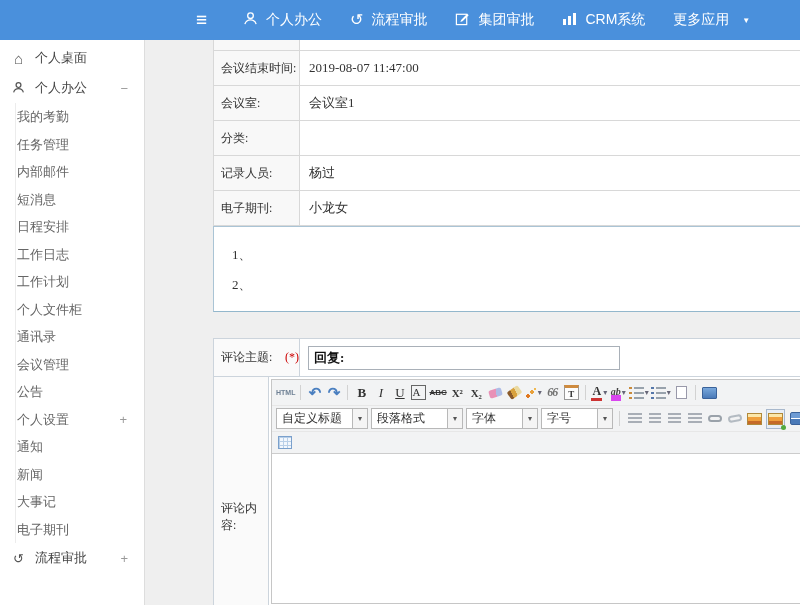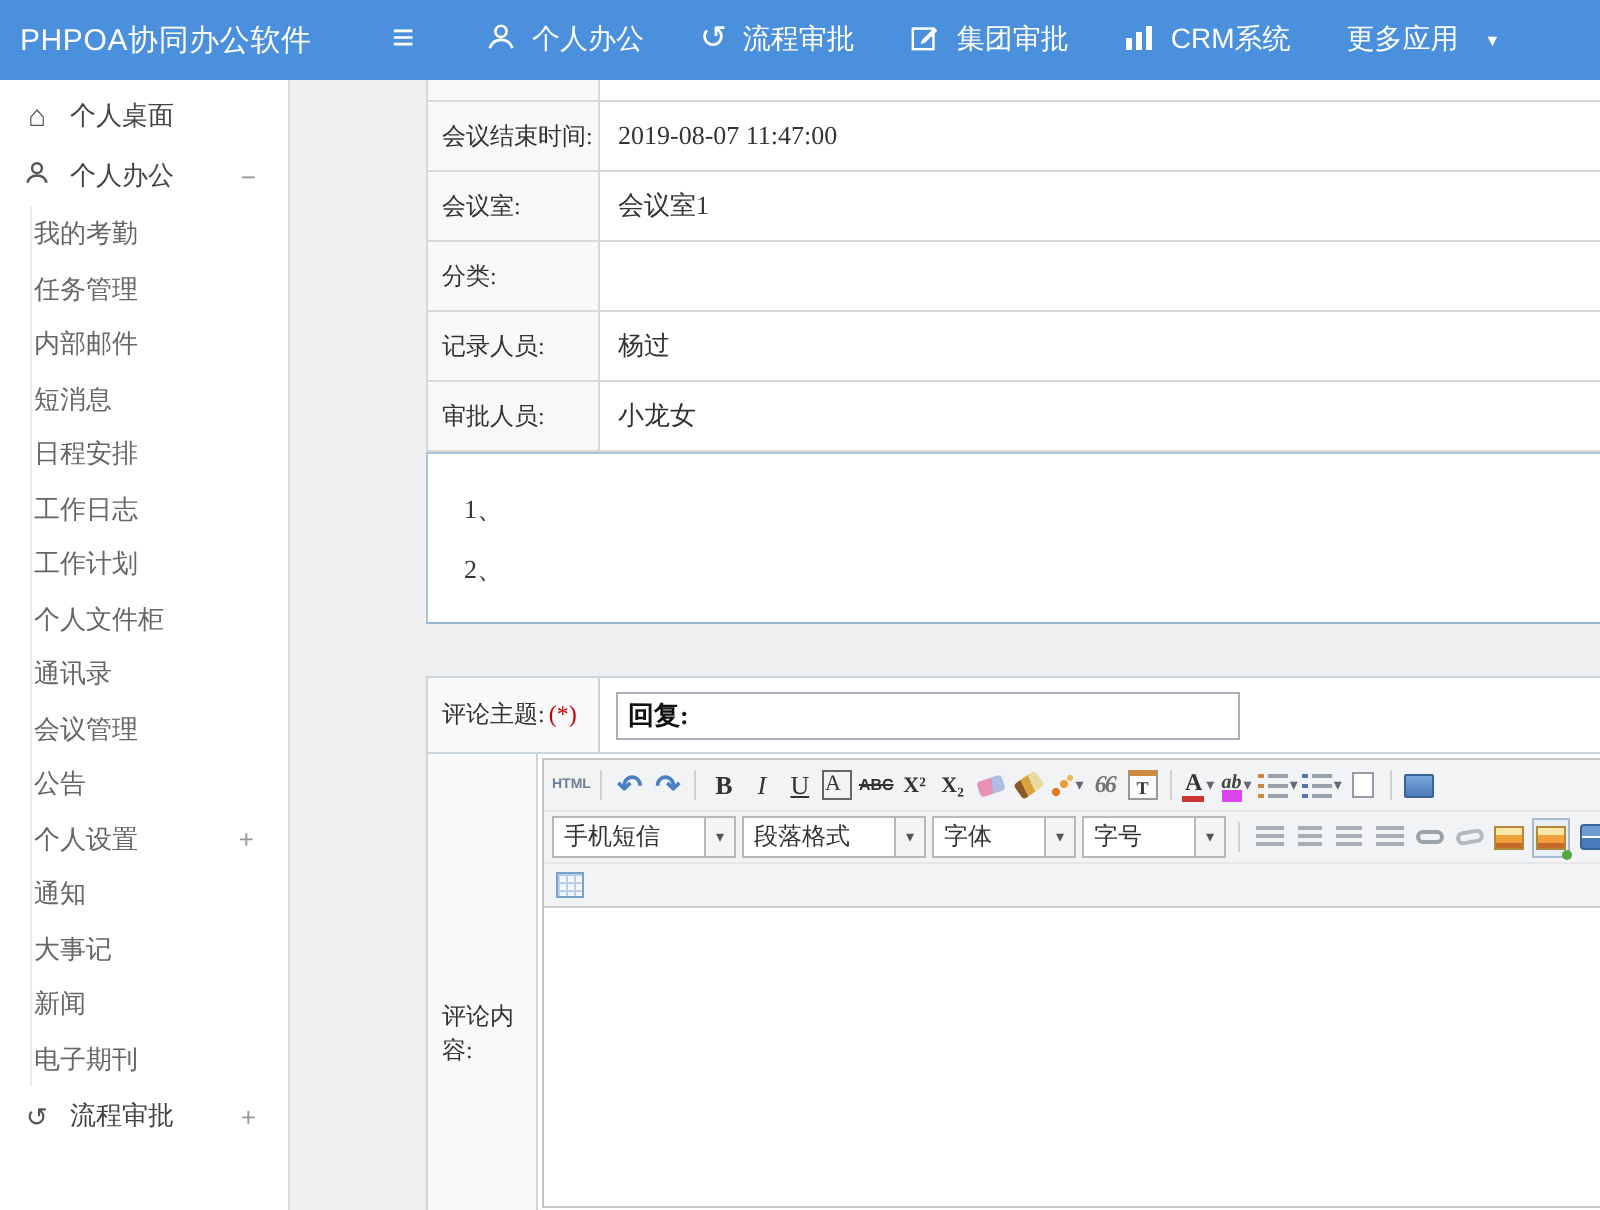--- a/index.html
+++ b/index.html
@@ -49,21 +49,21 @@
            background:#fff; border:1px solid #aac4d5; border-bottom-color:#93b7cc;
            padding:13px 0 0 18px; font:13px "Liberation Serif", serif; color:#333; }
   .notes div { line-height:30px; }
 
   .t2 { position:absolute; left:67px; top:298px; width:600px;
         border:1px solid #ccd4dc; border-bottom:none; background:#fff; }
   .t2 .trow { display:flex; }
   .t2 .row1 { height:38px; border-bottom:1px solid #ccd4dc; }
   .t2 .lbl { width:86px; background:#fafafa; border-right:1px solid #ccd4dc;
              display:flex; align-items:center; padding-left:7px; gap:2px;
-             font:12px "Liberation Serif", serif; color:#333; }
+             font:12px "Liberation Serif", serif; color:#333;justify-content:space-between; }
   .req { color:#cc0000; }
   .t2 .val { flex:1; background:#fff; display:flex; align-items:center; padding-left:8px; }
   .subject-input { width:312px; height:24px; border:1px solid #a9b0b8;
                    font:bold 13px "Liberation Serif", serif; padding:0 5px;
                    color:#111; background:#fff; }
   .t2 .row2 { height:229px; }
   .row2 .lbl { align-items:flex-start; padding-top:123px; }
   .row2 .val { padding:2px; align-items:stretch; }
 
   
@@ -136,21 +136,20 @@
              background:linear-gradient(180deg,#6d9bd4 0 45%,#fff 45% 55%,#4a7ab8 55%); }
   .table-ic { width:14px; height:13px; border:1px solid #7aa0cc; background-color:#f2f7fd;
               background-image:linear-gradient(#b8cfe8 1px,transparent 1px),
                                linear-gradient(90deg,#b8cfe8 1px,transparent 1px);
               background-size:4px 4px; }
 </style>
 </head>
 <body>
 
 <div id="navbar">
-  <div class="brand">PHPOA协同办公软件</div>
   <div class="burger">≡</div>
   <div class="nav-items">
     <div class="nav-item">
       <span><svg width="15" height="15" viewBox="0 0 16 16">
             <circle cx="8" cy="5" r="3" fill="none" stroke="#fff" stroke-width="1.4"></circle>
             <path d="M2 14c1-3.2 3-4.5 6-4.5s5 1.3 6 4.5" fill="none" stroke="#fff" stroke-width="1.4"></path>
           </svg></span>
       <span>个人办公</span>
     </div>
     <div class="nav-item">
@@ -199,22 +198,22 @@
     <li><span>短消息</span></li>
     <li><span>日程安排</span></li>
     <li><span>工作日志</span></li>
     <li><span>工作计划</span></li>
     <li><span>个人文件柜</span></li>
     <li><span>通讯录</span></li>
     <li><span>会议管理</span></li>
     <li><span>公告</span></li>
     <li><span>个人设置</span><span class="side-toggle">+</span></li>
     <li><span>通知</span></li>
+    <li><span>新闻</span></li>
     <li><span>大事记</span></li>
-    <li><span>新闻</span></li>
     <li><span>电子期刊</span></li>
   </ul>
   <div class="side-top">
     <span class="sicon" style="font-size:13px">↺</span>
     <span>流程审批</span>
     <span class="side-toggle">+</span>
   </div>
 </div>
 
 <div id="main">
@@ -234,21 +233,21 @@
     </div>
     <div class="frow">
       <div class="lbl">分类:</div>
       <div class="val"></div>
     </div>
     <div class="frow">
       <div class="lbl">记录人员:</div>
       <div class="val">杨过</div>
     </div>
     <div class="frow">
-      <div class="lbl">审批人员:</div>
+      <div class="lbl">电子期刊:</div>
       <div class="val">小龙女</div>
     </div>
   </div>
 
   <div class="notes">
     <div>1、</div>
     <div>2、</div>
   </div>
 
   <div class="t2">
@@ -318,21 +317,21 @@
                 <span class="page-ic"></span>
               </span>
             <span class="sep"></span>
             <span class="tb">
                 <span class="screen-ic"></span>
               </span>
           </div>
 
           <div class="tbar r2">
             <span class="ddl d1">
-                <span class="txt">手机短信</span>
+                <span class="txt">自定义标题</span>
                 <span class="dbtn">▾</span>
               </span>
             <span class="ddl d2">
                 <span class="txt">段落格式</span>
                 <span class="dbtn">▾</span>
               </span>
             <span class="ddl d3">
                 <span class="txt">字体</span>
                 <span class="dbtn">▾</span>
               </span>

